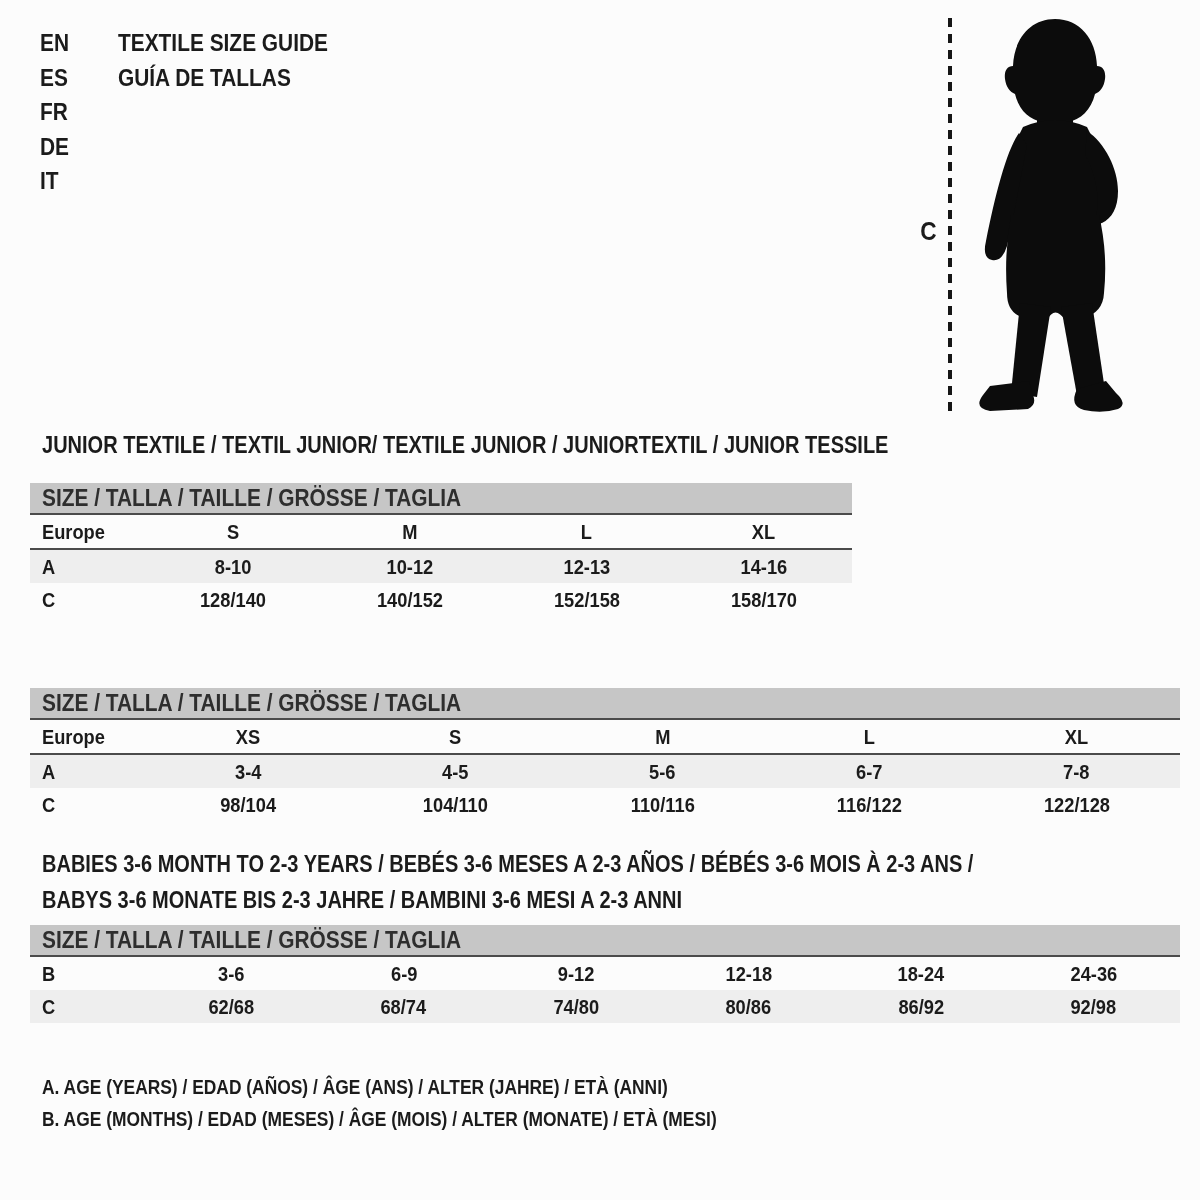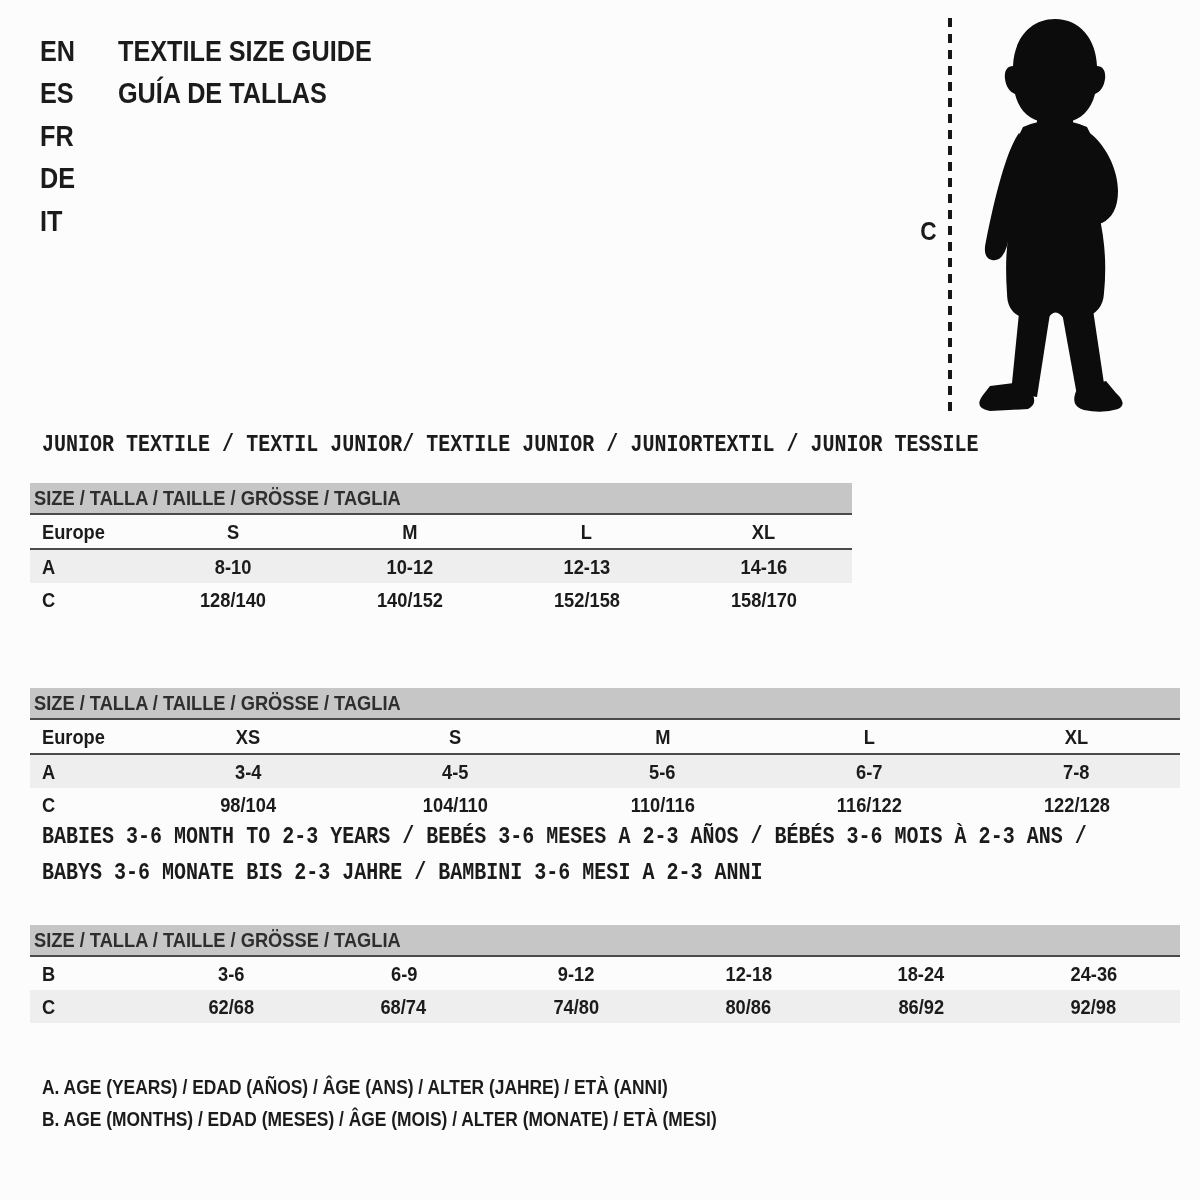--- a/index.html
+++ b/index.html
@@ -8,39 +8,39 @@
     position:relative; width:1200px; height:1200px; overflow:hidden;
     background:#fcfcfc; color:#1b1b1b;
     font-family:"Liberation Sans", sans-serif; font-weight:bold;
   }
   
   .cx  { display:inline-block; transform:scaleX(0.87); transform-origin:0 50%; white-space:nowrap; }
   .cxc { display:inline-block; transform:scaleX(0.87); transform-origin:50% 50%; white-space:nowrap; }
 
   
   .lang-list { position:absolute; left:40px; top:26px; }
-  .lang-row  { display:flex; height:34.5px; align-items:center; font-size:29px;margin-top:8px; }
+  .lang-row  { display:flex; height:34.5px; align-items:center; font-size:24px; }
   .lang-code { width:78px; }
   
   .dash-line {
     position:absolute; left:948px; top:18px; width:4px; height:397px;
     background:repeating-linear-gradient(to bottom,#161616 0 9px, transparent 9px 16px);
   }
   .fig-label { position:absolute; left:912px; top:216px; width:32px; text-align:center; font-size:26px; }
   .fig-svg   { position:absolute; left:965px; top:15px; }
 
   
-  .sec-head { position:absolute; left:42px; font-size:23px;font-family:Liberation Mono, monospace; }
+  .sec-head { position:absolute; left:42px; font-size:23px; }
   .sub-a { font-size:14px; vertical-align:-5px; }
 
   
   .tbl { position:absolute; left:30px; }
   .bar {
     height:30px; background:#c6c6c6; display:flex; align-items:center;
-    padding-left:4px; box-sizing:border-box; font-size:21px; color:#2e2e2e;
+    padding-left:12px; box-sizing:border-box; font-size:24px; color:#2e2e2e;
   }
   .rule { height:2px; background:#4b4b4b; }
   .trow { display:flex; align-items:center; height:33px; font-size:21px; }
   .trow.alt { background:#eeeeee; }
   .rlabel { width:115px; padding-left:12px; box-sizing:border-box; }
   .cell { flex:1; text-align:center; }
 
   
   .legend { position:absolute; left:42px; top:1071px; }
   .legend-row { height:32px; display:flex; align-items:center; font-size:20px; }
@@ -152,21 +152,21 @@
     <div class="trow">
       <span class="rlabel"><span class="cx">C</span></span>
       <span class="cell"><span class="cxc">98/104</span></span>
       <span class="cell"><span class="cxc">104/110</span></span>
       <span class="cell"><span class="cxc">110/116</span></span>
       <span class="cell"><span class="cxc">116/122</span></span>
       <span class="cell"><span class="cxc">122/128</span></span>
     </div>
   </div>
 
-  <div class="sec-head" style="top:819px">
+  <div class="sec-head" style="top:846px">
     <div style="height:36px;display:flex;align-items:center">
       <span class="cx">BABIES 3-6 MONTH TO 2-3 YEARS / BEBÉS 3-6 MESES A 2-3 AÑOS / BÉBÉS 3-6 MOIS À 2-3 ANS /</span>
     </div>
     <div style="height:36px;display:flex;align-items:center">
       <span class="cx">BABYS 3-6 MONATE BIS 2-3 JAHRE / BAMBINI 3-6 MESI A 2-3 ANNI</span>
     </div>
   </div>
   <div class="tbl" style="top:925px;width:1150px">
     <div class="bar">
       <span class="cx">SIZE / TALLA / TAILLE / GRÖSSE / TAGLIA</span>

